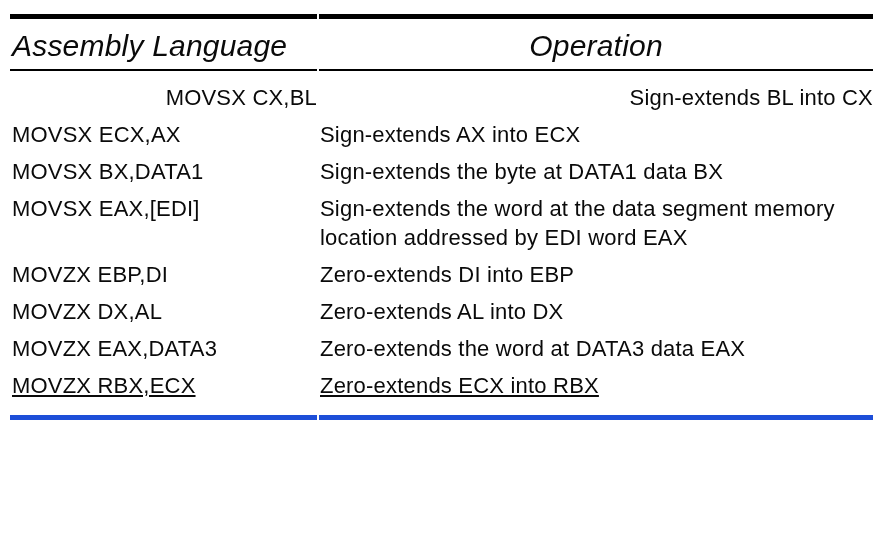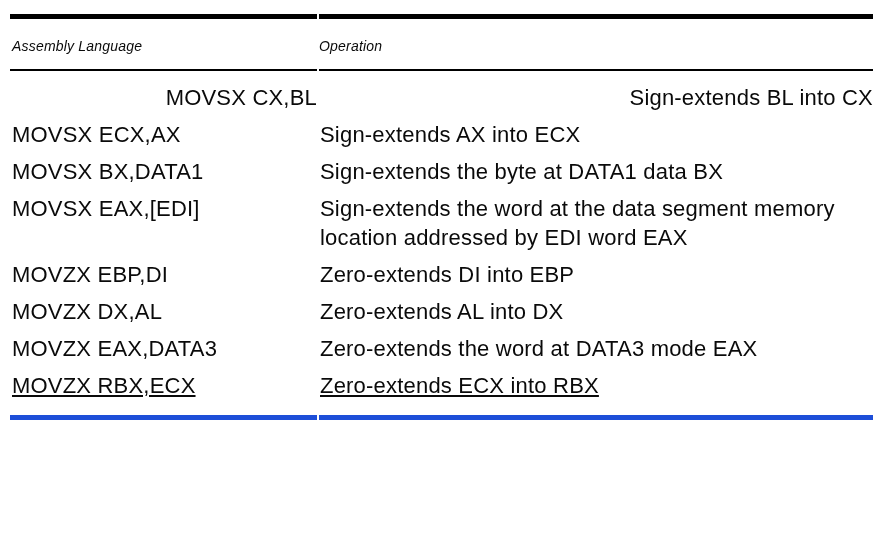--- a/index.html
+++ b/index.html
@@ -28,32 +28,32 @@
     width: 100%;
   }
   col.col-assembly { width: 307px; }
   col.col-operation { width: auto; }
 
   th {
     border-top: 5px solid #000000;
     border-bottom: 2px solid #000000;
     font-style: italic;
     font-weight: normal;
-    font-size: 14px;
+    font-size: 30px;
     line-height: 26px;
     letter-spacing: 0.2px;
     padding: 14px 0 10px 0;
     vertical-align: middle;
   }
   th.h-assembly {
     text-align: left;
     padding-left: 2px;
   }
   th.h-operation {
-    text-align: left;
+    text-align: center;
   }
 
   td {
     font-size: 22px;
     line-height: 29px;
     letter-spacing: 0.2px;
     padding: 5px 0 3px 0;
     vertical-align: top;
     white-space: pre;
   }
@@ -103,21 +103,21 @@
       <tr>
         <td class="c-assembly">MOVZX EBP,DI</td>
         <td class="c-operation">Zero-extends DI into EBP</td>
       </tr>
       <tr>
         <td class="c-assembly">MOVZX DX,AL</td>
         <td class="c-operation">Zero-extends AL into DX</td>
       </tr>
       <tr>
         <td class="c-assembly">MOVZX EAX,DATA3</td>
-        <td class="c-operation">Zero-extends the word at DATA3 mode EAX</td>
+        <td class="c-operation">Zero-extends the word at DATA3 data EAX</td>
       </tr>
       <tr>
         <td class="c-assembly">MOVZX RBX,ECX</td>
         <td class="c-operation">Zero-extends ECX into RBX</td>
       </tr>
     </tbody>
   </table>
 </div>
 
 </body></html>

